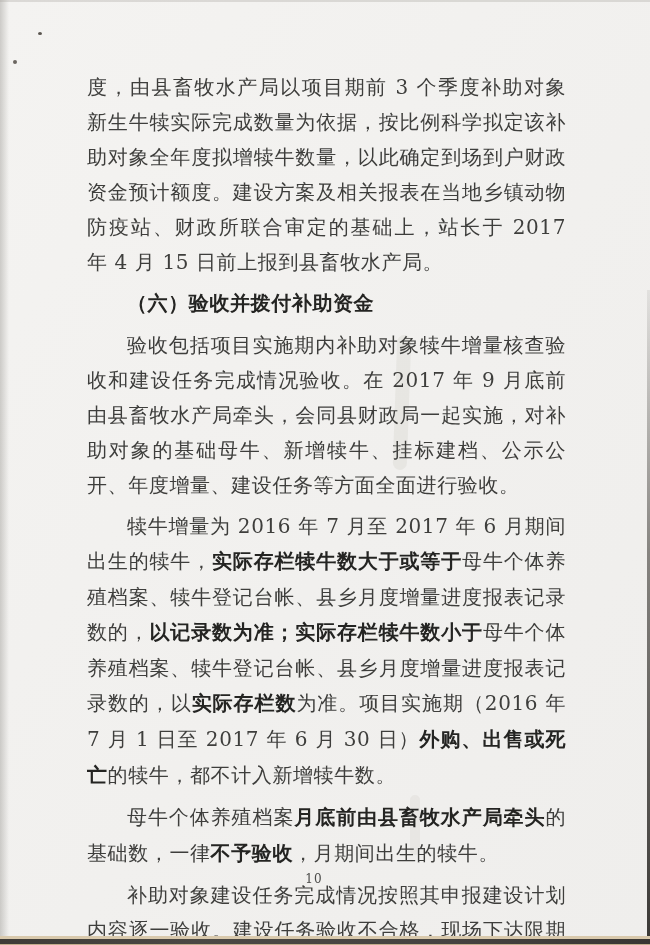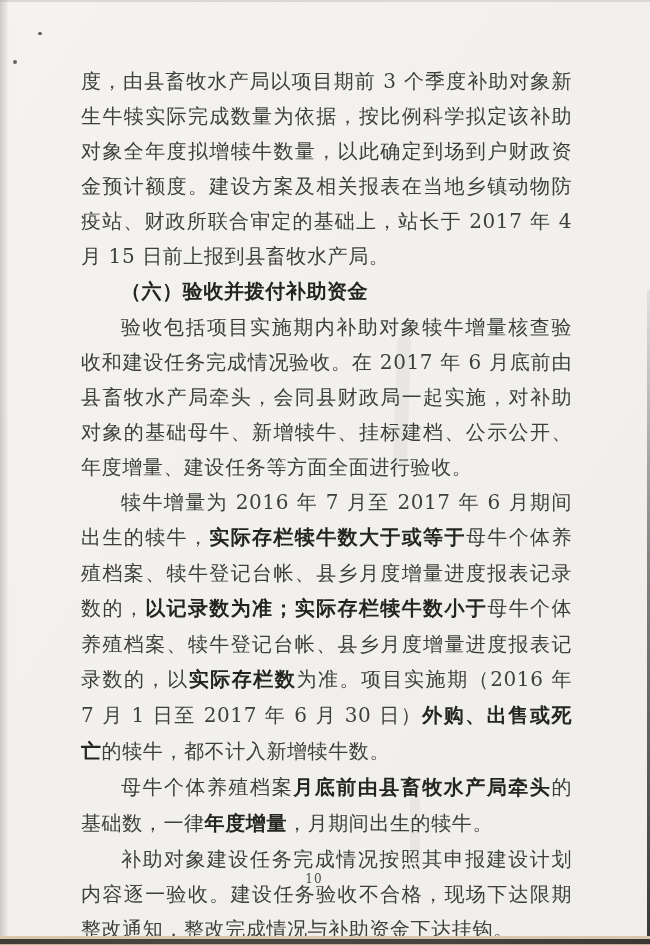--- a/index.html
+++ b/index.html
@@ -62,21 +62,21 @@
   .textblock {
     position: absolute; left: 81px; top: 64px; width: 491px;
     color: #3e3e3c;
     font-size: 20px;
     line-height: 35px;
     text-align: justify;
     text-justify: inter-character;
     word-break: break-all;
     letter-spacing: 0.6px;
   }
-  p.para { margin: 0; padding: 0; }
+  p.para { margin: 6px; padding: 0; }
   p.indent { text-indent: 2em; }
   p.heading { font-weight: bold; color: #2b2b29; }
   span.seg-b { font-weight: bold; color: #242422; font-family: Liberation Mono, monospace; }
   .pagenum {
     position: absolute; left: 0; top: 872px; width: 628px;
     text-align: center;
     font-size: 12px;
     color: #4b4b49;
     letter-spacing: 1px;
   }
@@ -89,23 +89,23 @@
   <div class="edge-left-shadow"></div>
   <div class="edge-top-line"></div>
   <div class="smudge-1"></div>
   <div class="smudge-2"></div>
   <div class="speck-1"></div>
   <div class="speck-2"></div>
 
   <div class="textblock" id="paragraphs">
       <p class="para"><span class="seg-n">度，由县畜牧水产局以项目期前 3 个季度补助对象新生牛犊实际完成数量为依据，按比例科学拟定该补助对象全年度拟增犊牛数量，以此确定到场到户财政资金预计额度。建设方案及相关报表在当地乡镇动物防疫站、财政所联合审定的基础上，站长于 2017 年 4 月 15 日前上报到县畜牧水产局。</span></p>
       <p class="para indent heading"><span class="seg-b">（六）验收并拨付补助资金</span></p>
-      <p class="para indent"><span class="seg-n">验收包括项目实施期内补助对象犊牛增量核查验收和建设任务完成情况验收。在 2017 年 6 月底前由县畜牧水产局牵头，会同县财政局一起实施，对补助对象的基础母牛、新增犊牛、挂标建档、公示公开、年度增量、建设任务等方面全面进行验收。</span></p>
+      <p class="para indent"><span class="seg-n">验收包括项目实施期内补助对象犊牛增量核查验收和建设任务完成情况验收。在 2017 年 9 月底前由县畜牧水产局牵头，会同县财政局一起实施，对补助对象的基础母牛、新增犊牛、挂标建档、公示公开、年度增量、建设任务等方面全面进行验收。</span></p>
       <p class="para indent"><span class="seg-n">犊牛增量为 2016 年 7 月至 2017 年 6 月期间出生的犊牛，</span><span class="seg-b">实际存栏犊牛数大于或等于</span><span class="seg-n">母牛个体养殖档案、犊牛登记台帐、县乡月度增量进度报表记录数的，</span><span class="seg-b">以记录数为准；实际存栏犊牛数小于</span><span class="seg-n">母牛个体养殖档案、犊牛登记台帐、县乡月度增量进度报表记录数的，以</span><span class="seg-b">实际存栏数</span><span class="seg-n">为准。项目实施期（2016 年 7 月 1 日至 2017 年 6 月 30 日）</span><span class="seg-b">外购、出售或死亡</span><span class="seg-n">的犊牛，都不计入新增犊牛数。</span></p>
-      <p class="para indent"><span class="seg-n">母牛个体养殖档案</span><span class="seg-b">月底前由县畜牧水产局牵头</span><span class="seg-n">的基础数，一律</span><span class="seg-b">年度增量</span><span class="seg-n">，月期间出生的犊牛。</span></p>
+      <p class="para indent"><span class="seg-n">母牛个体养殖档案</span><span class="seg-b">月底前由县畜牧水产局牵头</span><span class="seg-n">的基础数，一律</span><span class="seg-b">不予验收</span><span class="seg-n">，月期间出生的犊牛。</span></p>
       <p class="para indent"><span class="seg-n">补助对象建设任务完成情况按照其申报建设计划内容逐一验收。建设任务验收不合格，现场下达限期整改通知，整改完成情况与补助资金下达挂钩。</span></p>
     </div>
 
   <div class="pagenum">10</div>
 
   <div class="edge-right-line"></div>
   <div class="edge-bottom-tan"></div>
   <div class="edge-bottom-dark"></div>
   <div class="edge-bottom-last"></div>
 

